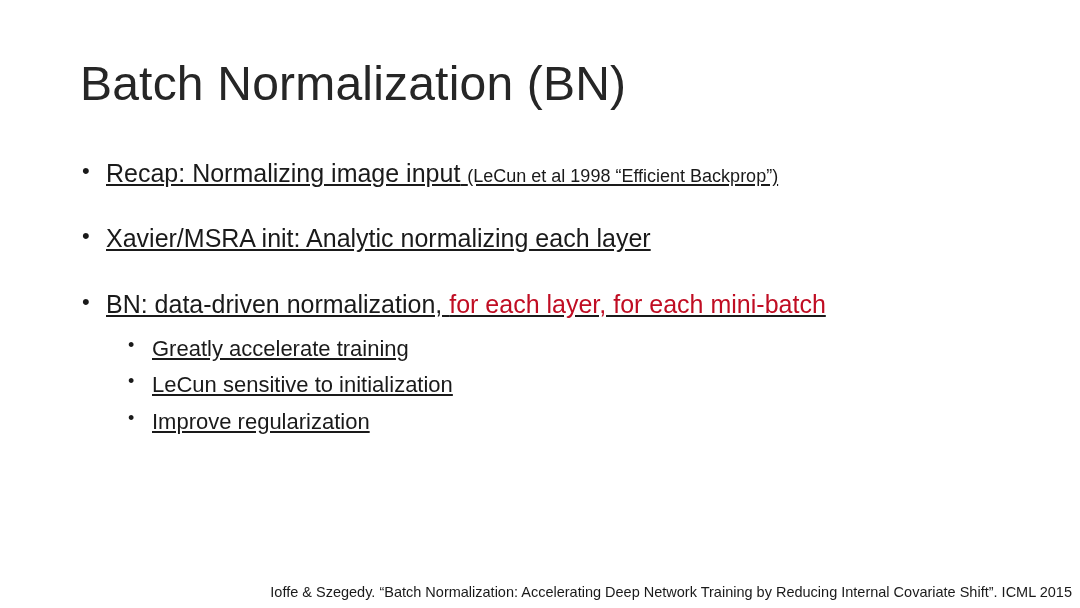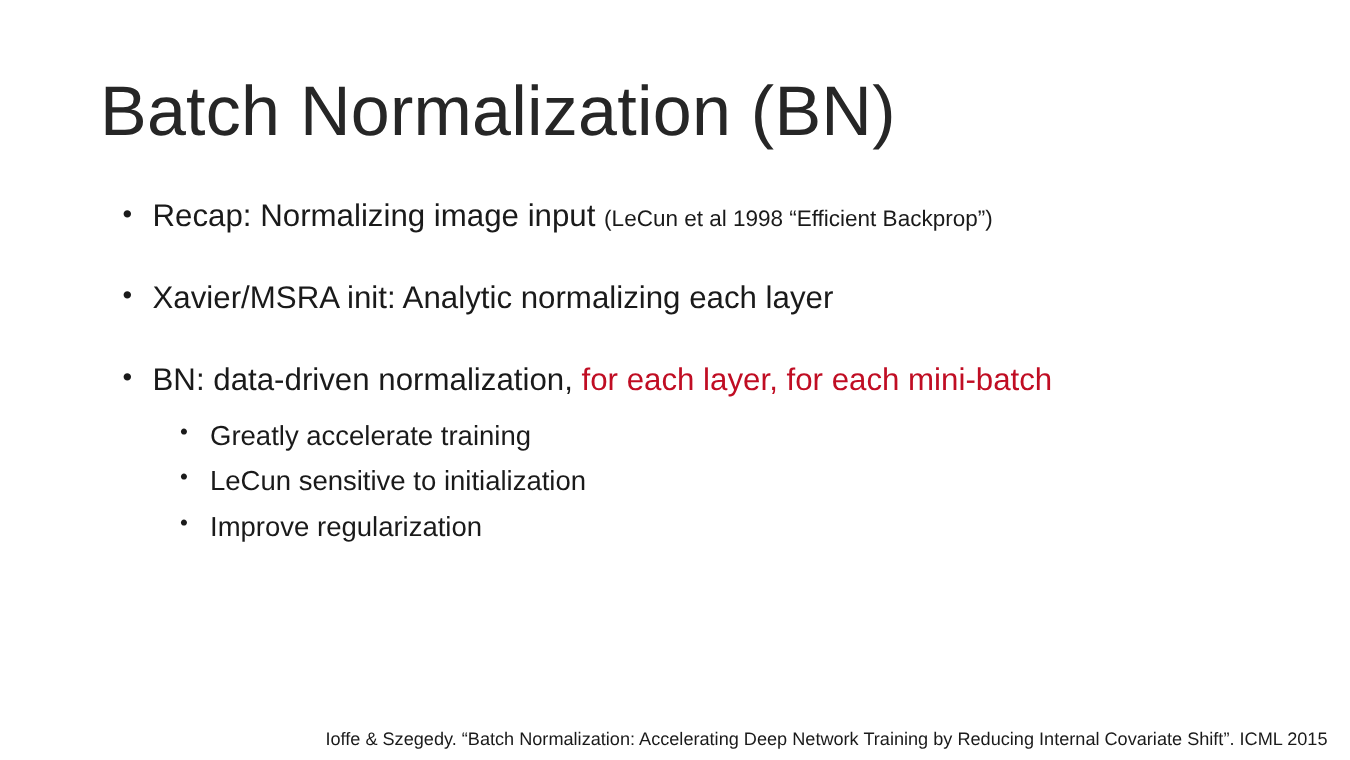--- a/index.html
+++ b/index.html
@@ -17,31 +17,32 @@
   .slide {
     position: relative;
     width: 1080px;
     height: 608px;
     box-sizing: border-box;
   }
   .title {
     position: absolute;
     left: 80px;
     top: 56px;
-    font-size: 56px;
+    font-size: 48px;
     font-weight: 400;
     color: #262626;
     letter-spacing: 0.2px;
     white-space: nowrap;
   }
   .bullets {
     position: absolute;
-    left: 96px;
+    left: 80px;
     top: 158px;
     width: 920px;
+    text-decoration: underline;
   }
   .lvl1 {
     position: relative;
     padding-left: 26px;
     font-size: 25px;
     color: #1a1a1a;
     line-height: 1.25;
     margin-bottom: 34px;
     white-space: nowrap;
   }
@@ -76,21 +77,21 @@
   .lvl2:before {
     content: "\2022";
     position: absolute;
     left: 48px;
     top: -1px;
     font-size: 18px;
     color: #1a1a1a;
   }
   .citation {
     position: absolute;
-    right: 18px;
+    right: 8px;
     bottom: 8px;
     font-size: 14.5px;
     color: #1a1a1a;
     white-space: nowrap;
   }
 </style>
 </head>
 <body>
 
 <div class="slide">

